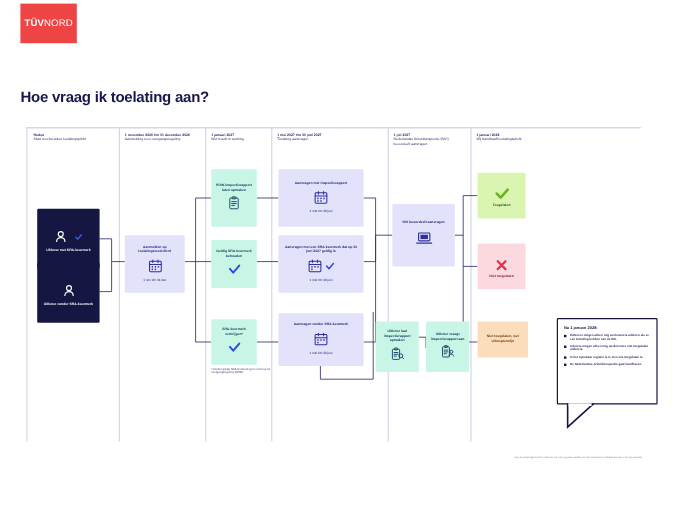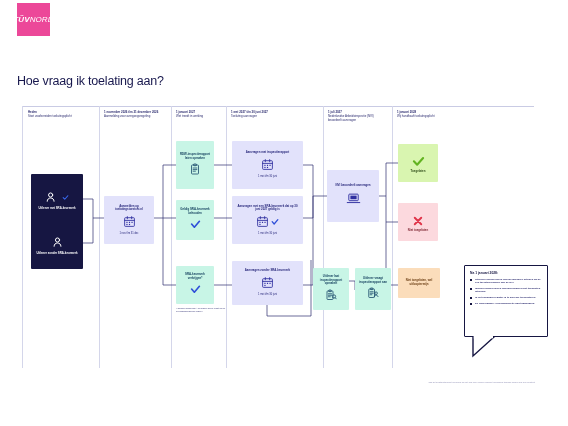--- a/index.html
+++ b/index.html
@@ -7,30 +7,30 @@
   body {
     font-family: "Liberation Sans", sans-serif;
     background:#ffffff;
     color:#1b1b4b;
     position:relative;
   }
   #stage { position:absolute; inset:0; width:568px; height:426px; background:#fff; }
 
   
   .logo {
-    position:absolute; left:17px; top:3px; width:33px; height:33px;
-    background:#ec4899; display:flex; align-items:center; justify-content:center;font-style:italic;
+    position:absolute; left:17px; top:3px; width:47px; height:33px;
+    background:#ef4444; display:flex; align-items:center; justify-content:center;
   }
   .logo-text { color:#fff; font-size:8px; font-weight:700; letter-spacing:.1px; }
   .logo-text .thin { font-weight:400; }
 
   
   .page-title {
     position:absolute; left:17px; top:74px;
-    font-size:12.5px; font-weight:400; color:#17174d; letter-spacing:-.2px;
+    font-size:12.5px; font-weight:700; color:#17174d; letter-spacing:-.2px;
   }
 
   
   .tl-rule { position:absolute; left:22px; top:106px; width:512px; height:1px; background:#c9cbe4; }
   .tl-col {
     position:absolute; top:110px; width:88px;
     font-size:2.9px; line-height:1.38; color:#2a2a6e;
   }
   .tl-col .tl-head { font-weight:700; display:block; }
   .tl-col .tl-sub  { font-weight:400; display:block; }

